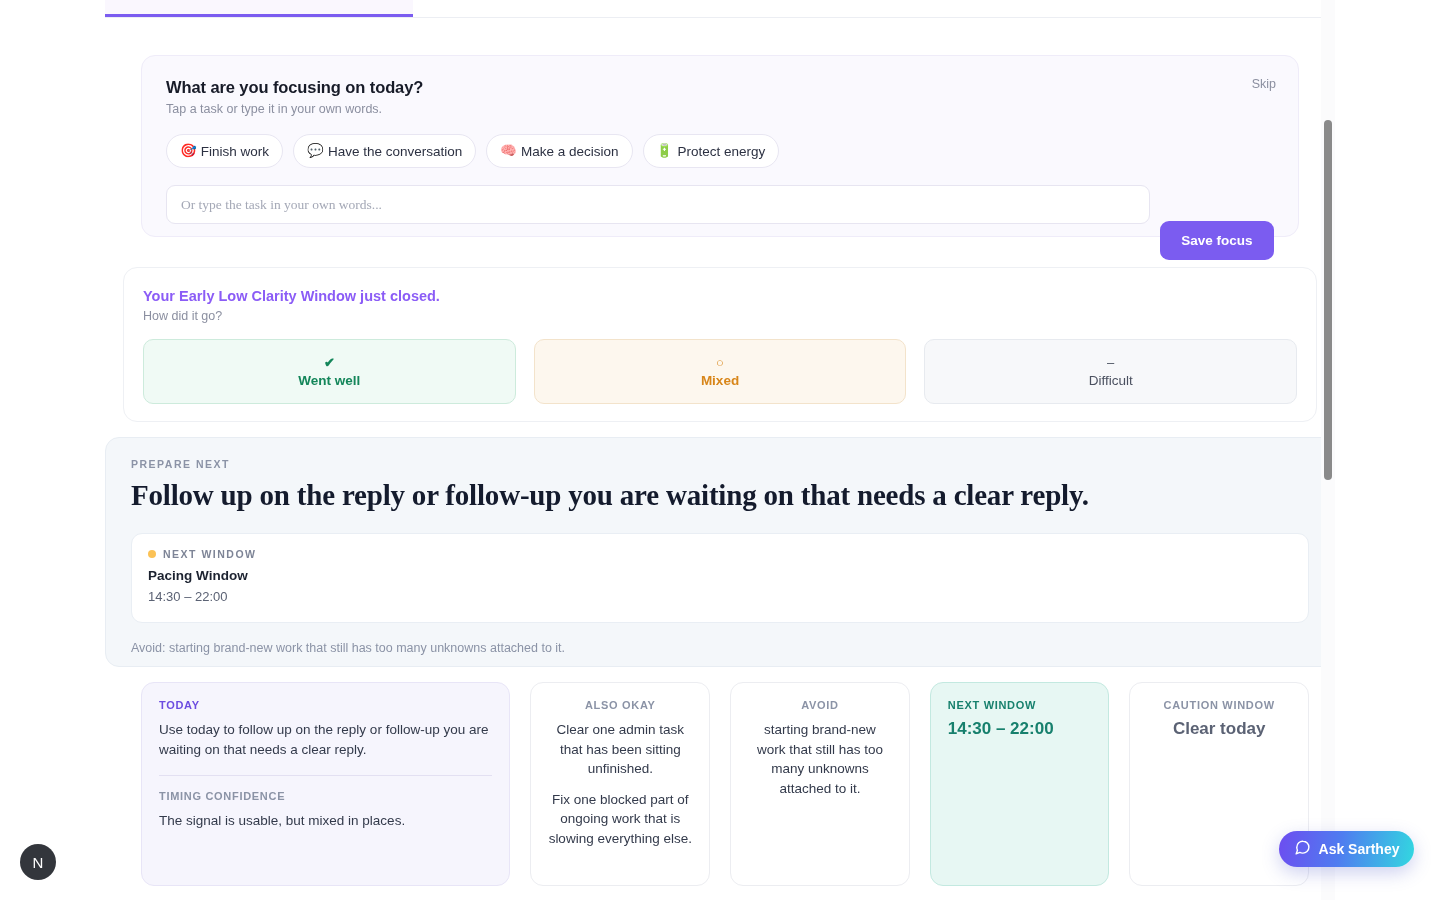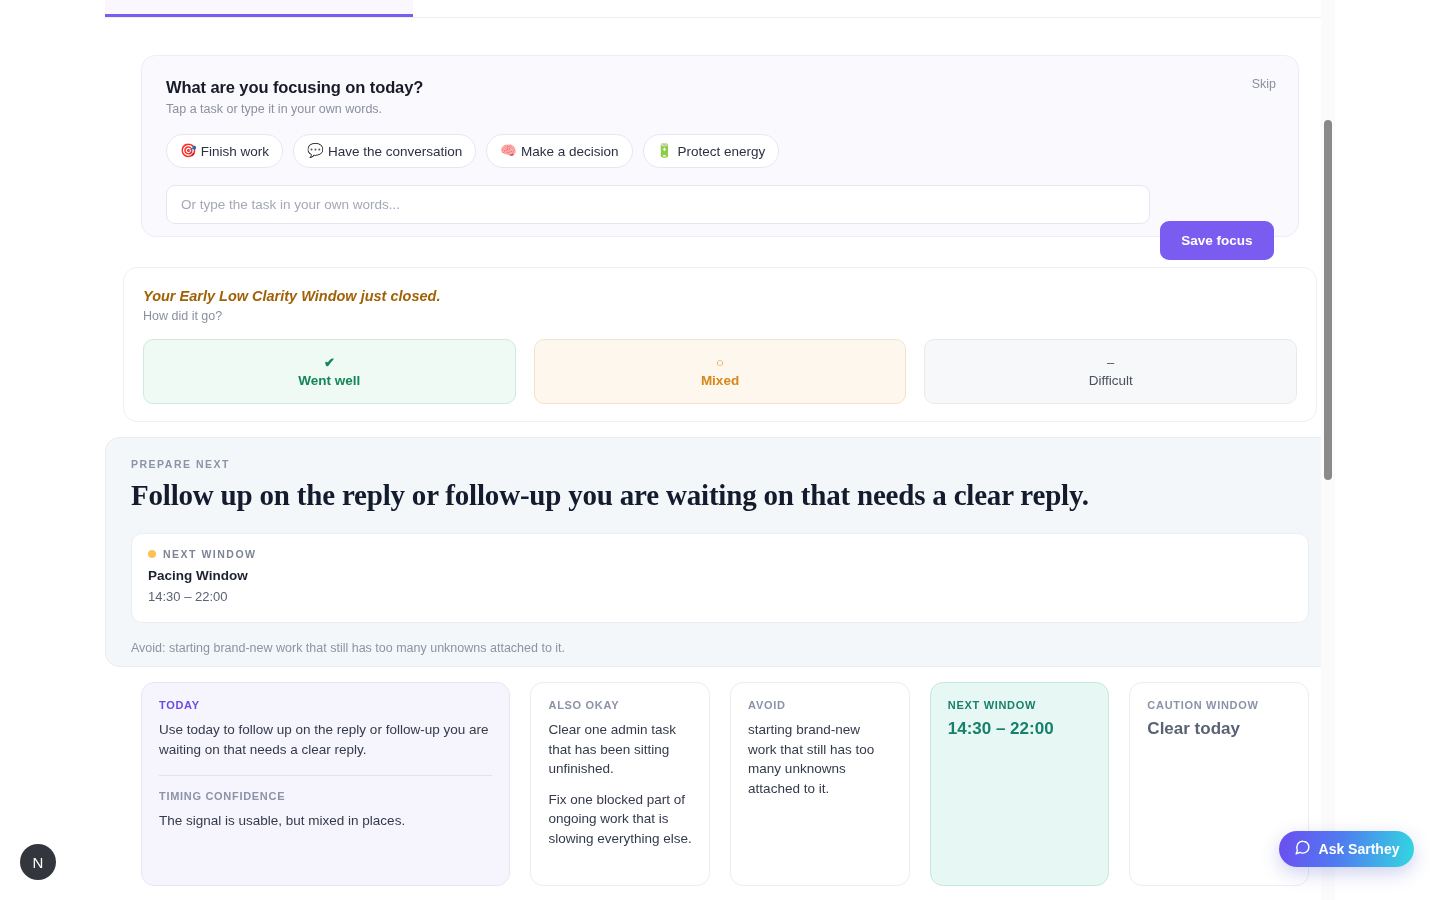--- a/index.html
+++ b/index.html
@@ -118,21 +118,21 @@
     gap: 10px;
     margin-top: 17px;
   }
   .focus-input {
     flex: 1;
     height: 39px;
     border: 1px solid #e7e5f1;
     border-radius: 9px;
     background: #ffffff;
     padding: 0 14px;
-    font-family: Liberation Sans, sans-serif;
+    font-family: Liberation Serif, serif;
     font-size: 13.5px;
     color: #2c3142;
     outline: none;
   }
   .focus-input::placeholder { color: #a4a8b6; }
   .save-btn {
     width: 114px;
     height: 39px;
     border: none;
     border-radius: 9px;
@@ -153,22 +153,21 @@
     width: 1194px;
     height: 155px;
     background: #ffffff;
     border: 1px solid #eef0f4;
     border-radius: 14px;
     padding: 20px 19px;
   }
   .reflect-title {
     font-size: 14.5px;
     font-weight: 700;
-    color: #a16207;
-    font-style: italic;
+    color: #8b5cf6;
   }
   .reflect-sub {
     font-size: 12.5px;
     color: #8b8fa0;
     margin-top: 5px;
   }
   .reflect-opts {
     display: flex;
     gap: 18px;
     margin-top: 16px;
@@ -288,20 +287,21 @@
   }
   .tile-today {
     width: 375px;
     background: #f6f5fd;
     border: 1px solid #e8e5f7;
   }
   .tile-plain {
     width: 182px;
     background: #ffffff;
     border: 1px solid #ecedf1;
+    text-align: center;
   }
   .tile-next {
     width: 182px;
     background: #e7f7f3;
     border: 1px solid #c3e9e0;
   }
   .tile-label {
     font-size: 11px;
     font-weight: 700;
     letter-spacing: .7px;

